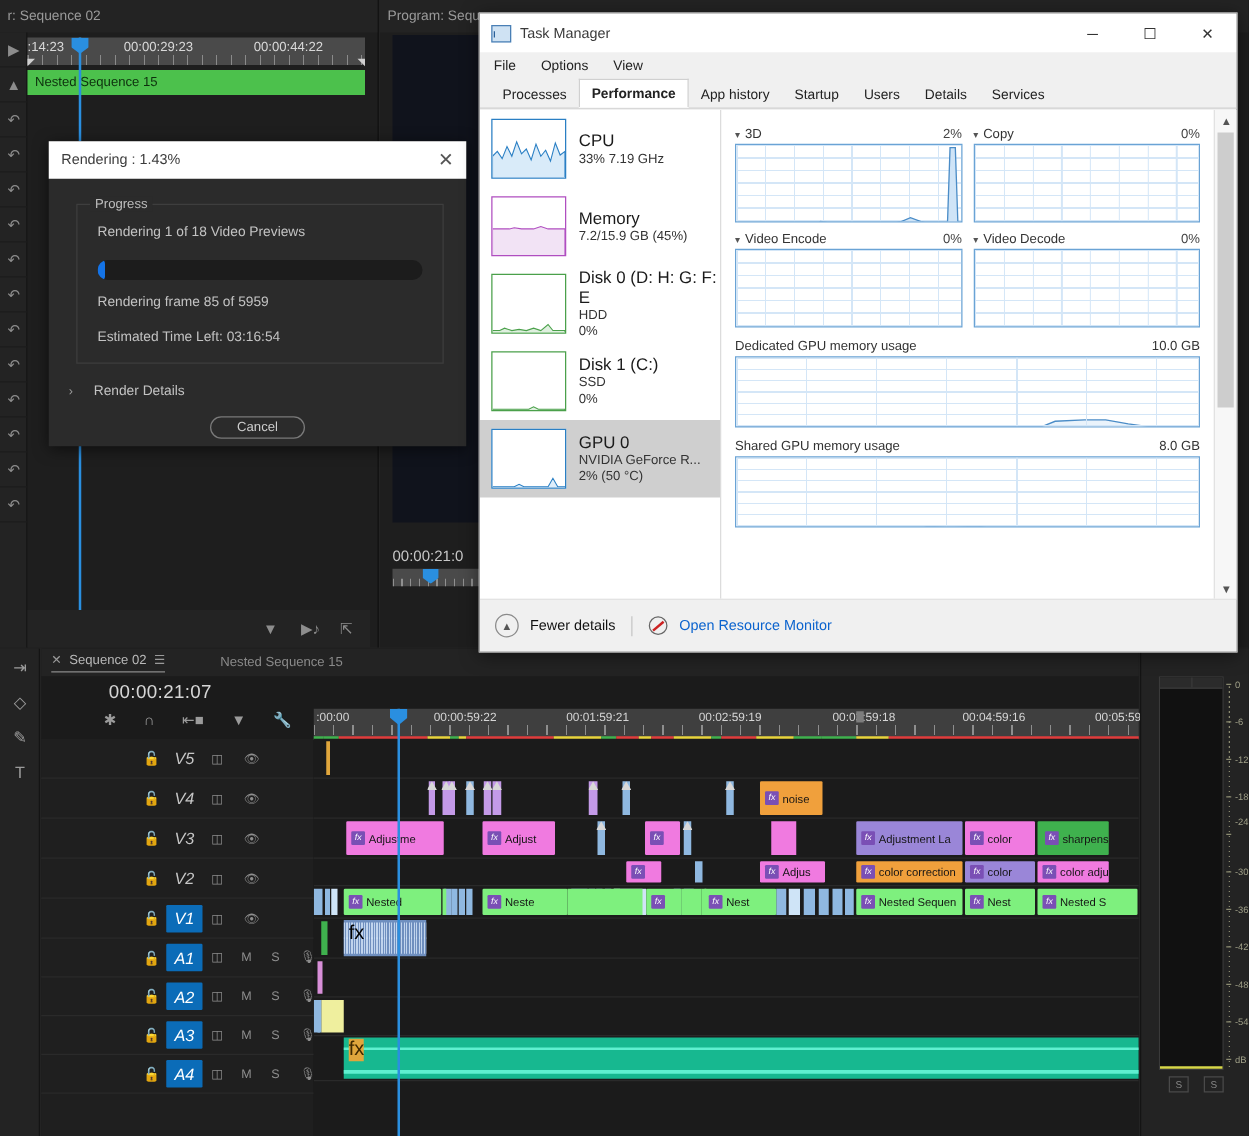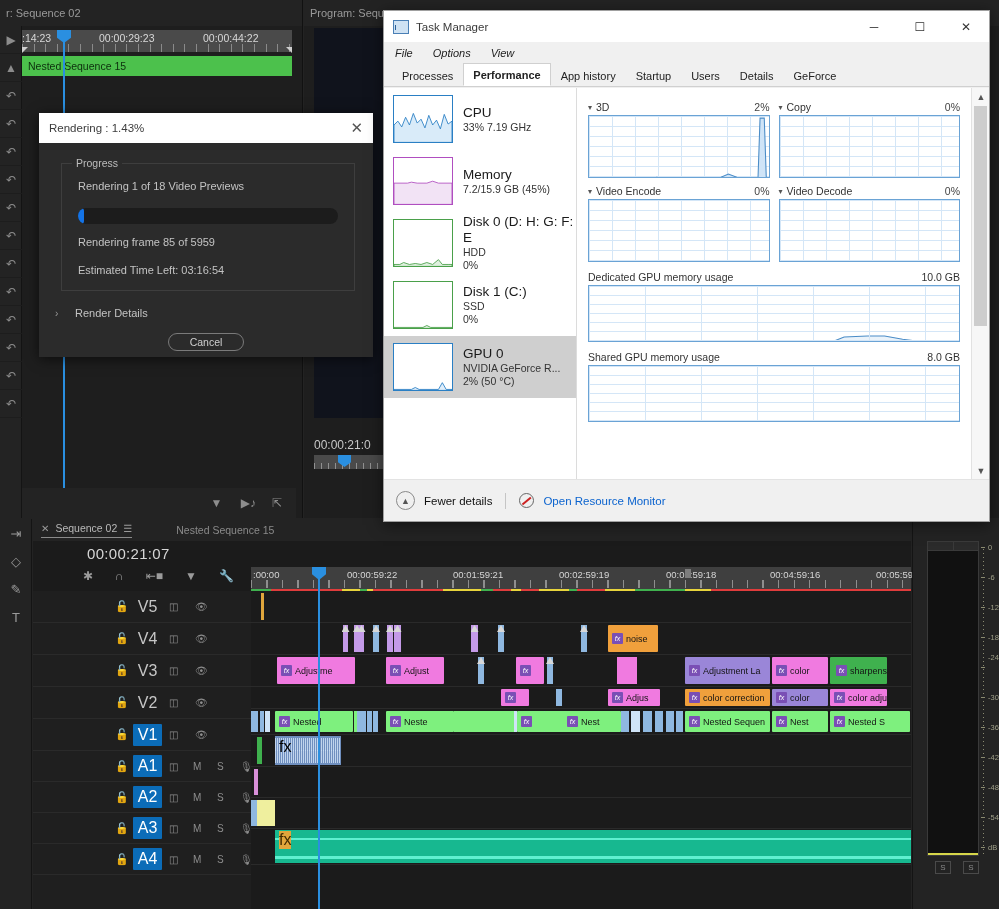--- a/index.html
+++ b/index.html
@@ -69,21 +69,21 @@
   .tl-tabbar .burger { color:#9a9a9a; font-size:10px; }
   .tl-tabbar .tab2 { color:#8a8a8a; font-size:10.5px; margin-left:36px; }
   .tl-tc { position:absolute; left:54px; top:26px; color:#d6d6d6; font-size:15px; letter-spacing:.3px;}
   .tl-tools2 { position:absolute; left:50px; top:50px; display:flex; gap:22px; color:#9b9b9b; font-size:12px;}
   .tl-cc { border:1px solid #8a8a8a; border-radius:2px; font-size:8px; padding:1px 3px; }
 
   .hdrcol { position:absolute; left:0; top:72px; width:218px; bottom:0; background:#1f1f1f; }
   .trkhdr { position:relative; height:32px; border-bottom:1px solid #2a2a2a; display:flex; align-items:center; }
   .trkhdr.audio { height:31px; }
   .lockico { position:absolute; left:82px; color:#8a8a8a; font-size:11px; }
-  .trkname { position:absolute; left:100px; width:29px; height:22px; display:flex; align-items:center; justify-content:center; color:#c6c6c6; font-size:16px; border-radius:1px;}
+  .trkname { position:absolute; left:100px; width:29px; height:22px; display:flex; align-items:center; justify-content:center; color:#c6c6c6; font-size:13px; border-radius:1px;font-style:italic;}
   .trkname.sel { background:#0b6cb8; color:#fff; }
   .trkbtn { position:absolute; color:#8d8d8d; font-size:10px; }
 
   .tracks { position:absolute; left:218px; top:72px; right:0; bottom:0; background:#1b1b1b; overflow:hidden; }
   .ruler { position:absolute; left:218px; top:48px; right:0; height:24px; background:#3f3f3f; }
   .ruler .rtxt { position:absolute; top:2px; color:#d6d6d6; font-size:9.5px; }
   .ruler .ticks { position:absolute; left:0;right:0; bottom:3px; height:8px; background-image: repeating-linear-gradient(to right,#8e8e8e 0 1px,transparent 1px 15.5px);}
   .renderbar { position:absolute; left:218px; top:70px; right:0; height:3px; }
   .rseg { position:absolute; top:0; height:3px; }
 
@@ -109,21 +109,21 @@
   .sbtn { position:absolute; width:16px; height:13px; border:1px solid #4a4a4a; color:#8a8a8a; font-size:8px; display:flex;align-items:center;justify-content:center; top:342px;}
 
   
   .tm { position:absolute; left:383px; top:10px; width:607px; height:512px; background:#f0f0f0; border:1px solid #a0a0a0; box-shadow:0 3px 14px rgba(0,0,0,.5); }
   .tm-title { height:31px; background:#fff; display:flex; align-items:center; }
   .tm-title .ico { width:16px;height:14px; margin:0 7px 0 9px; border:1px solid #4a7fb5; background:#cfe2f3; position:relative; flex:none;}
   .tm-title .ico:after{content:"";position:absolute;left:1px;right:1px;top:4px;height:5px;
      background: linear-gradient(to right,#2a6099 0 1px,transparent 1px 3px); }
   .tm-title .t { flex:1; color:#3a3a3a; font-size:11.5px; }
   .tm-wbtn { width:46px; height:31px; display:flex; align-items:center; justify-content:center; color:#333; font-size:12px; }
-  .tm-menu { height:22px; display:flex; align-items:center; gap:20px; padding-left:11px; background:#f0f0f0;font-style:italic;}
+  .tm-menu { height:22px; display:flex; align-items:center; gap:20px; padding-left:11px; background:#f0f0f0;}
   .tm-menu span { color:#222; font-size:11px; }
   .tm-tabs { height:23px; background:#f0f0f0; display:flex; align-items:flex-end; padding-left:8px; border-bottom:1px solid #d0d0d0;}
   .tm-tab { height:21px; padding:0 9px; display:flex; align-items:center; color:#222; font-size:11px; border:1px solid transparent;}
   .tm-tab.act { background:#fff; border:1px solid #d0d0d0; border-bottom:1px solid #fff; height:23px; font-weight:bold; }
   .tm-body { position:absolute; left:0; right:0; top:77px; bottom:42px; background:#fff; }
   .tm-left { position:absolute; left:0; top:0; width:193px; bottom:0; border-right:1px solid #dcdcdc; background:#fff; }
   .tmitem { position:relative; height:62px; display:flex; align-items:center; padding-left:9px; }
   .tmitem.sel { background:#cfcfcf; }
   .thumb { width:60px; height:48px; border:1px solid #4a8cc7; background:#fff; position:relative; flex:none; overflow:hidden;}
   .thumb svg { position:absolute; inset:0; }
@@ -598,21 +598,21 @@
       <span>Options</span>
       <span>View</span>
     </div>
     <div class="tm-tabs" id="tmtabs">
         <div class="tm-tab">Processes</div>
         <div class="tm-tab act">Performance</div>
         <div class="tm-tab">App history</div>
         <div class="tm-tab">Startup</div>
         <div class="tm-tab">Users</div>
         <div class="tm-tab">Details</div>
-        <div class="tm-tab">GeForce</div>
+        <div class="tm-tab">Services</div>
       </div>
 
     <div class="tm-body">
       <div class="tm-left" id="tmleft">
           <div class="tmitem">
             <div class="thumb" style="border-color:#2a7fc4">
               <svg viewBox="0 0 60 48" preserveAspectRatio="none">
                 <path d="M0,30 L4,26 L8,32 L12,22 L16,30 L20,18 L24,28 L28,24 L32,33 L36,20 L40,30 L44,25 L48,34 L52,19 L56,29 L60,26 L60,48 L0,48 Z" fill="#d9ebf9" stroke="#2a7fc4" stroke-width="0.9"></path>
               </svg>
             </div>

